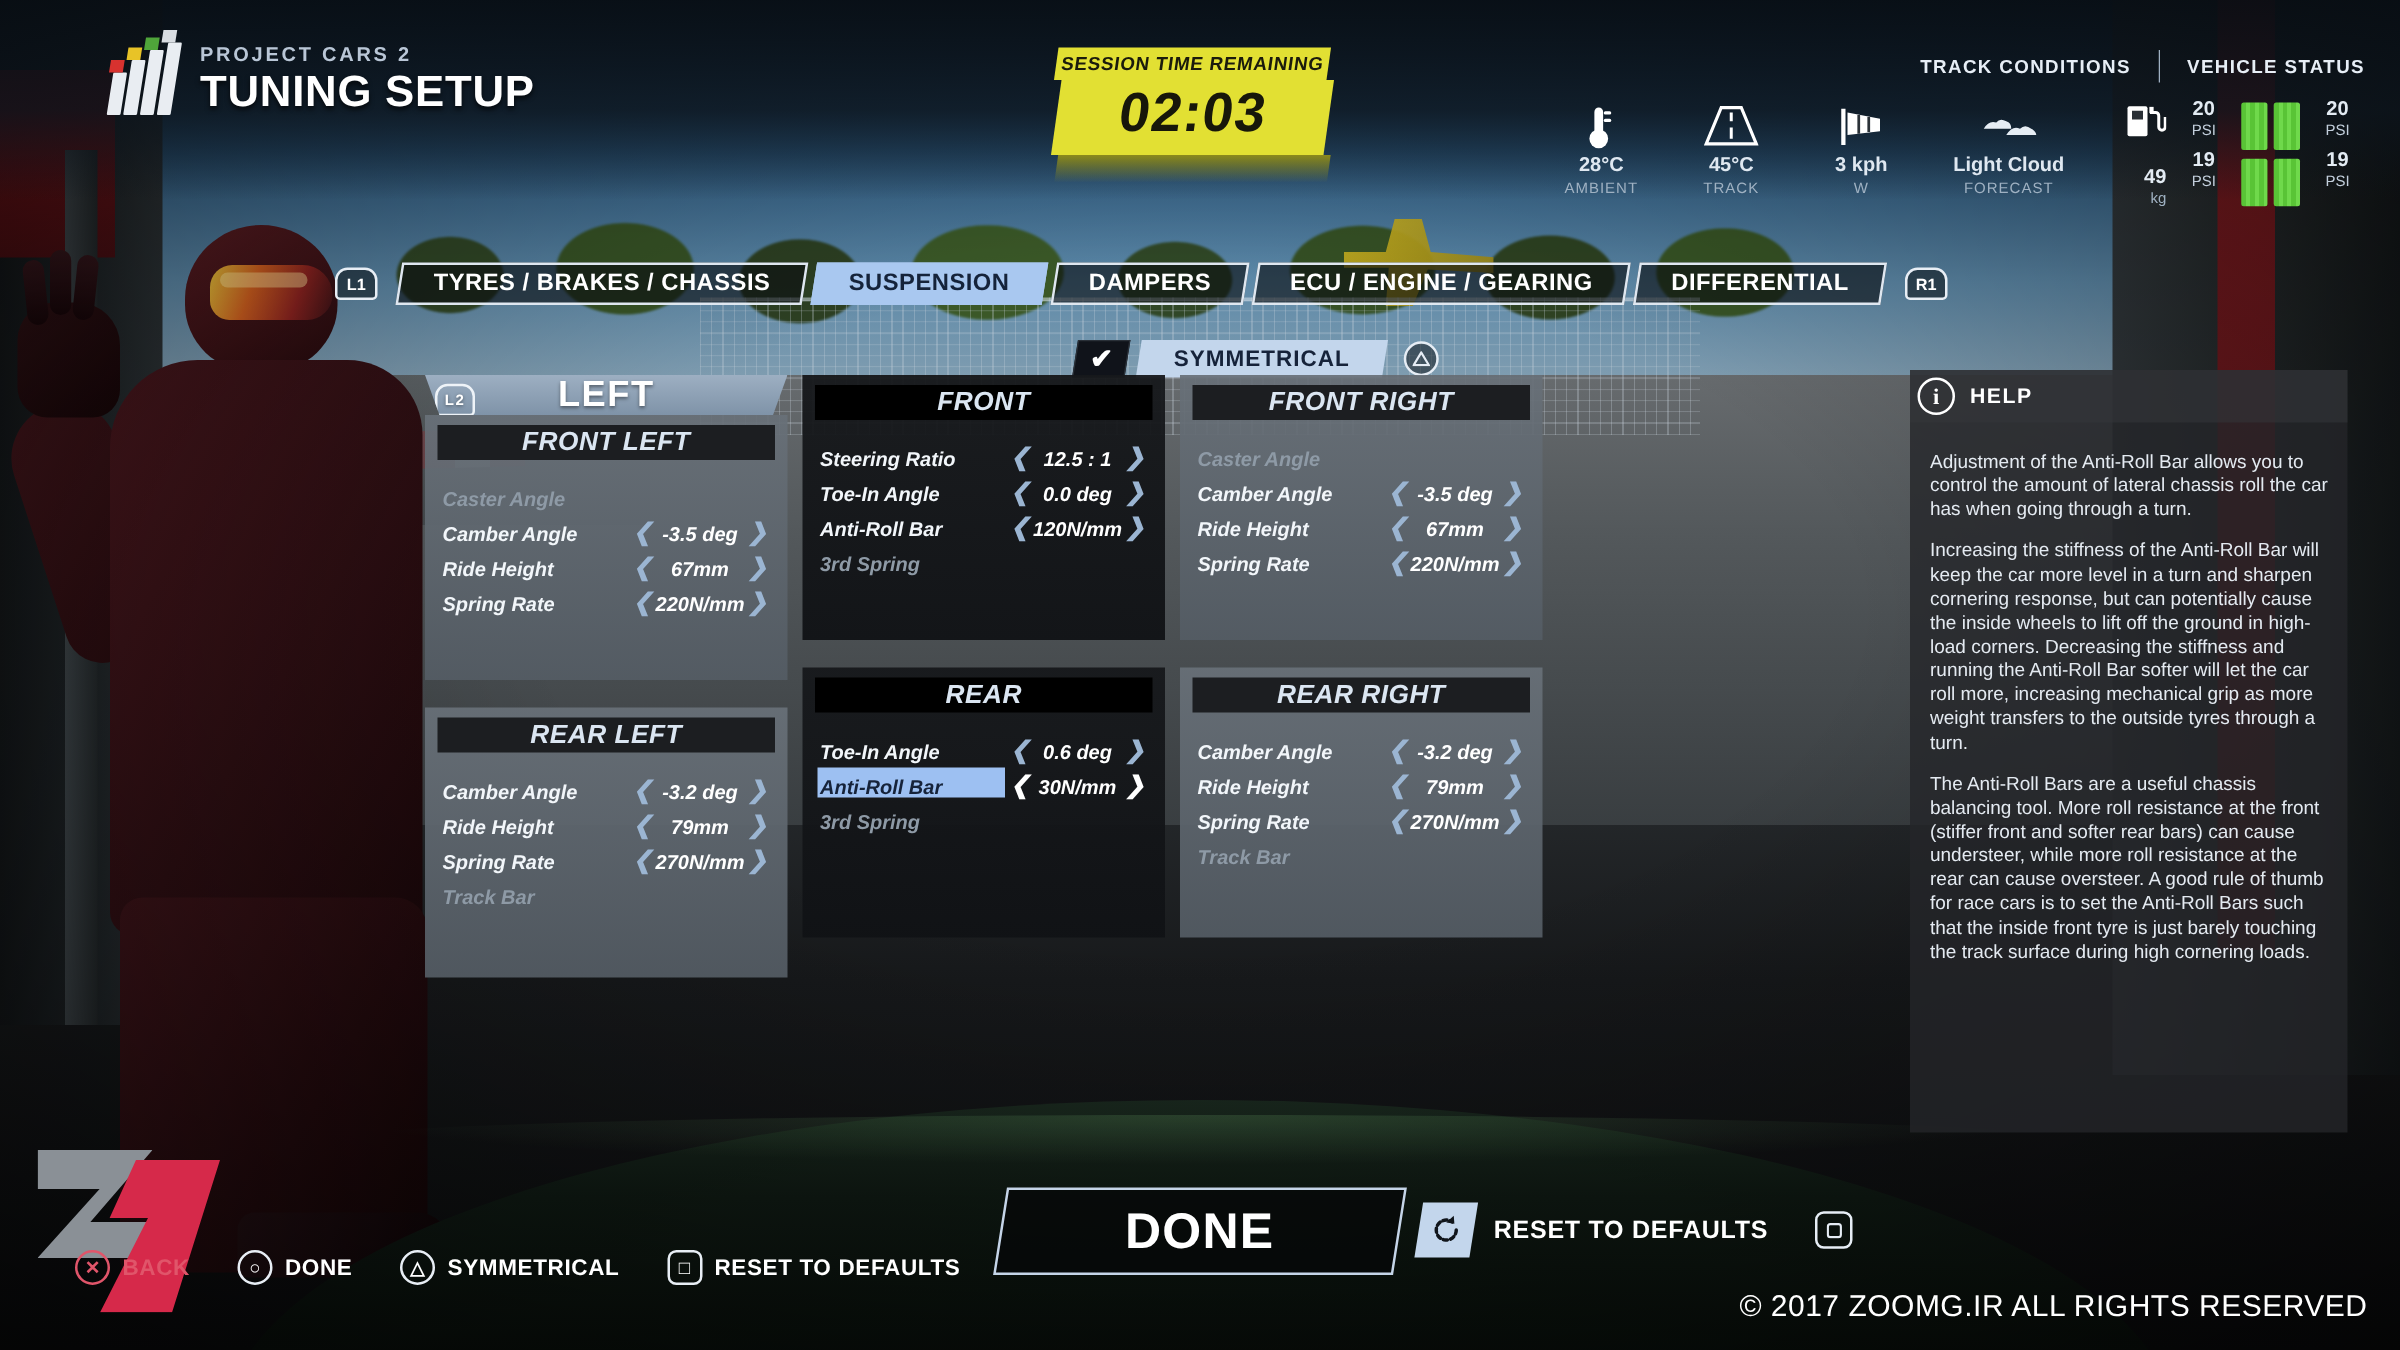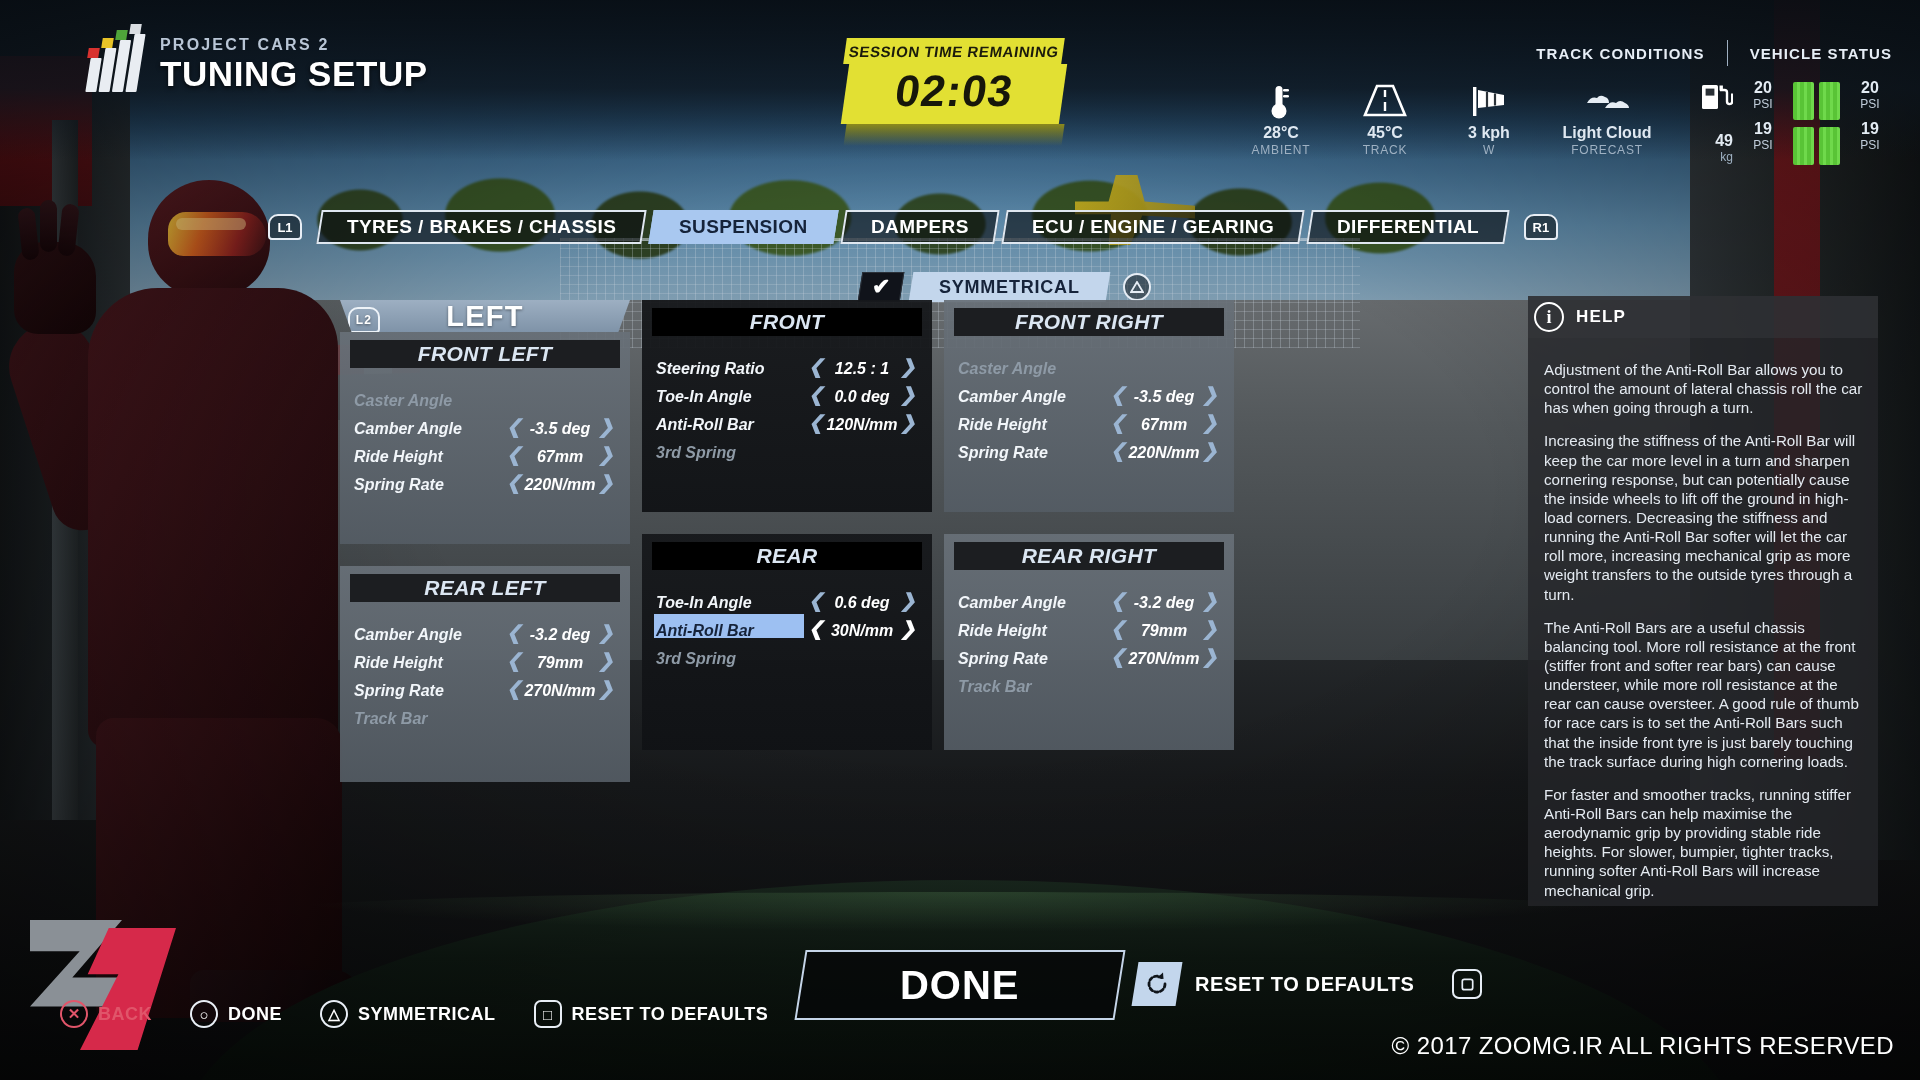--- a/index.html
+++ b/index.html
@@ -734,21 +734,20 @@
 
 <div class="help">
   <div class="help-head">
     <div class="help-i">i</div>
     <div class="help-title">HELP</div>
   </div>
   <div class="help-body">
     <div class="help-p">Adjustment of the Anti-Roll Bar allows you to control the amount of lateral chassis roll the car has when going through a turn.</div>
     <div class="help-p">Increasing the stiffness of the Anti-Roll Bar will keep the car more level in a turn and sharpen cornering response, but can potentially cause the inside wheels to lift off the ground in high-load corners. Decreasing the stiffness and running the Anti-Roll Bar softer will let the car roll more, increasing mechanical grip as more weight transfers to the outside tyres through a turn.</div>
     <div class="help-p">The Anti-Roll Bars are a useful chassis balancing tool. More roll resistance at the front (stiffer front and softer rear bars) can cause understeer, while more roll resistance at the rear can cause oversteer. A good rule of thumb for race cars is to set the Anti-Roll Bars such that the inside front tyre is just barely touching the track surface during high cornering loads.</div>
-    <div class="help-p">For faster and smoother tracks, running stiffer Anti-Roll Bars can help maximise the aerodynamic grip by providing stable ride heights. For slower, bumpier, tighter tracks, running softer Anti-Roll Bars will increase mechanical grip.</div>
   </div>
 </div>
 
 <div class="done-btn">
   <span>DONE</span>
 </div>
 
 <div class="reset-wrap">
   <div class="reset-ico">
     <svg width="26" height="26" viewBox="0 0 26 26" style="transform:skewX(9deg)">

